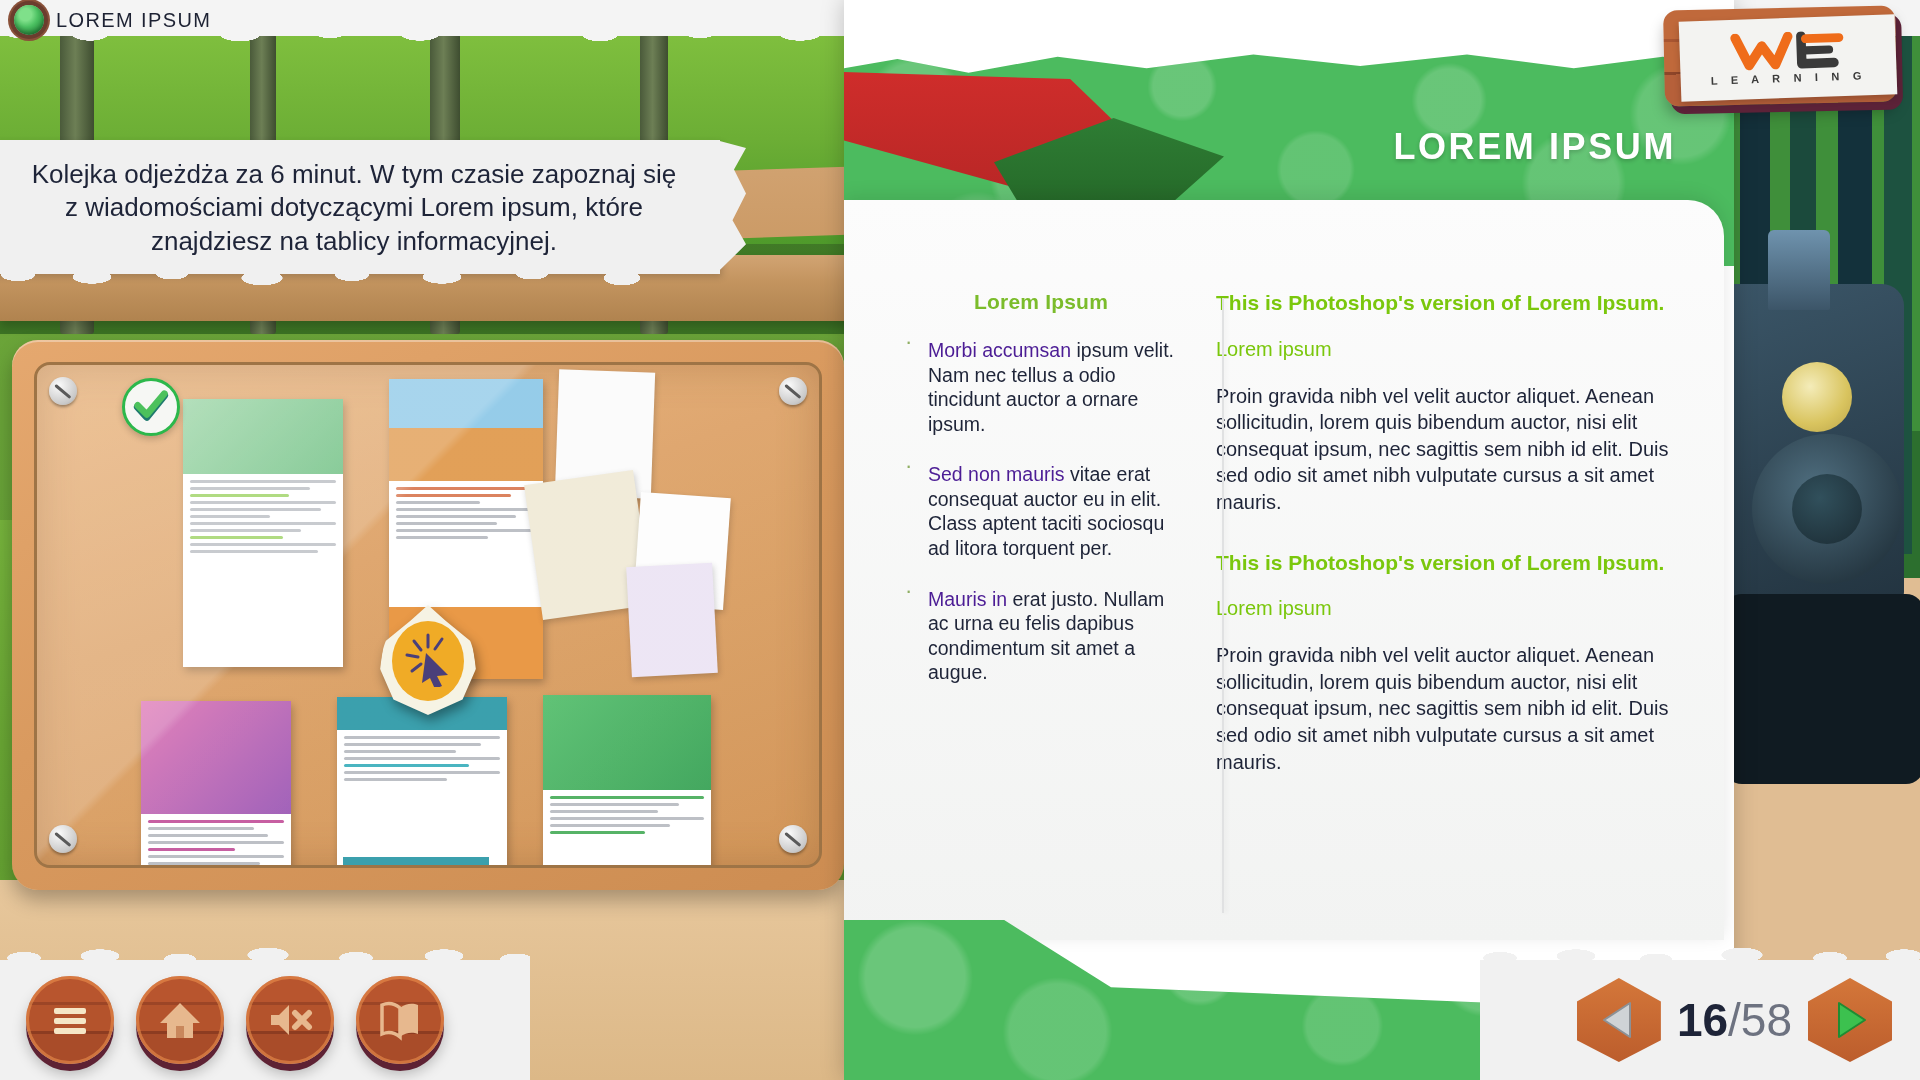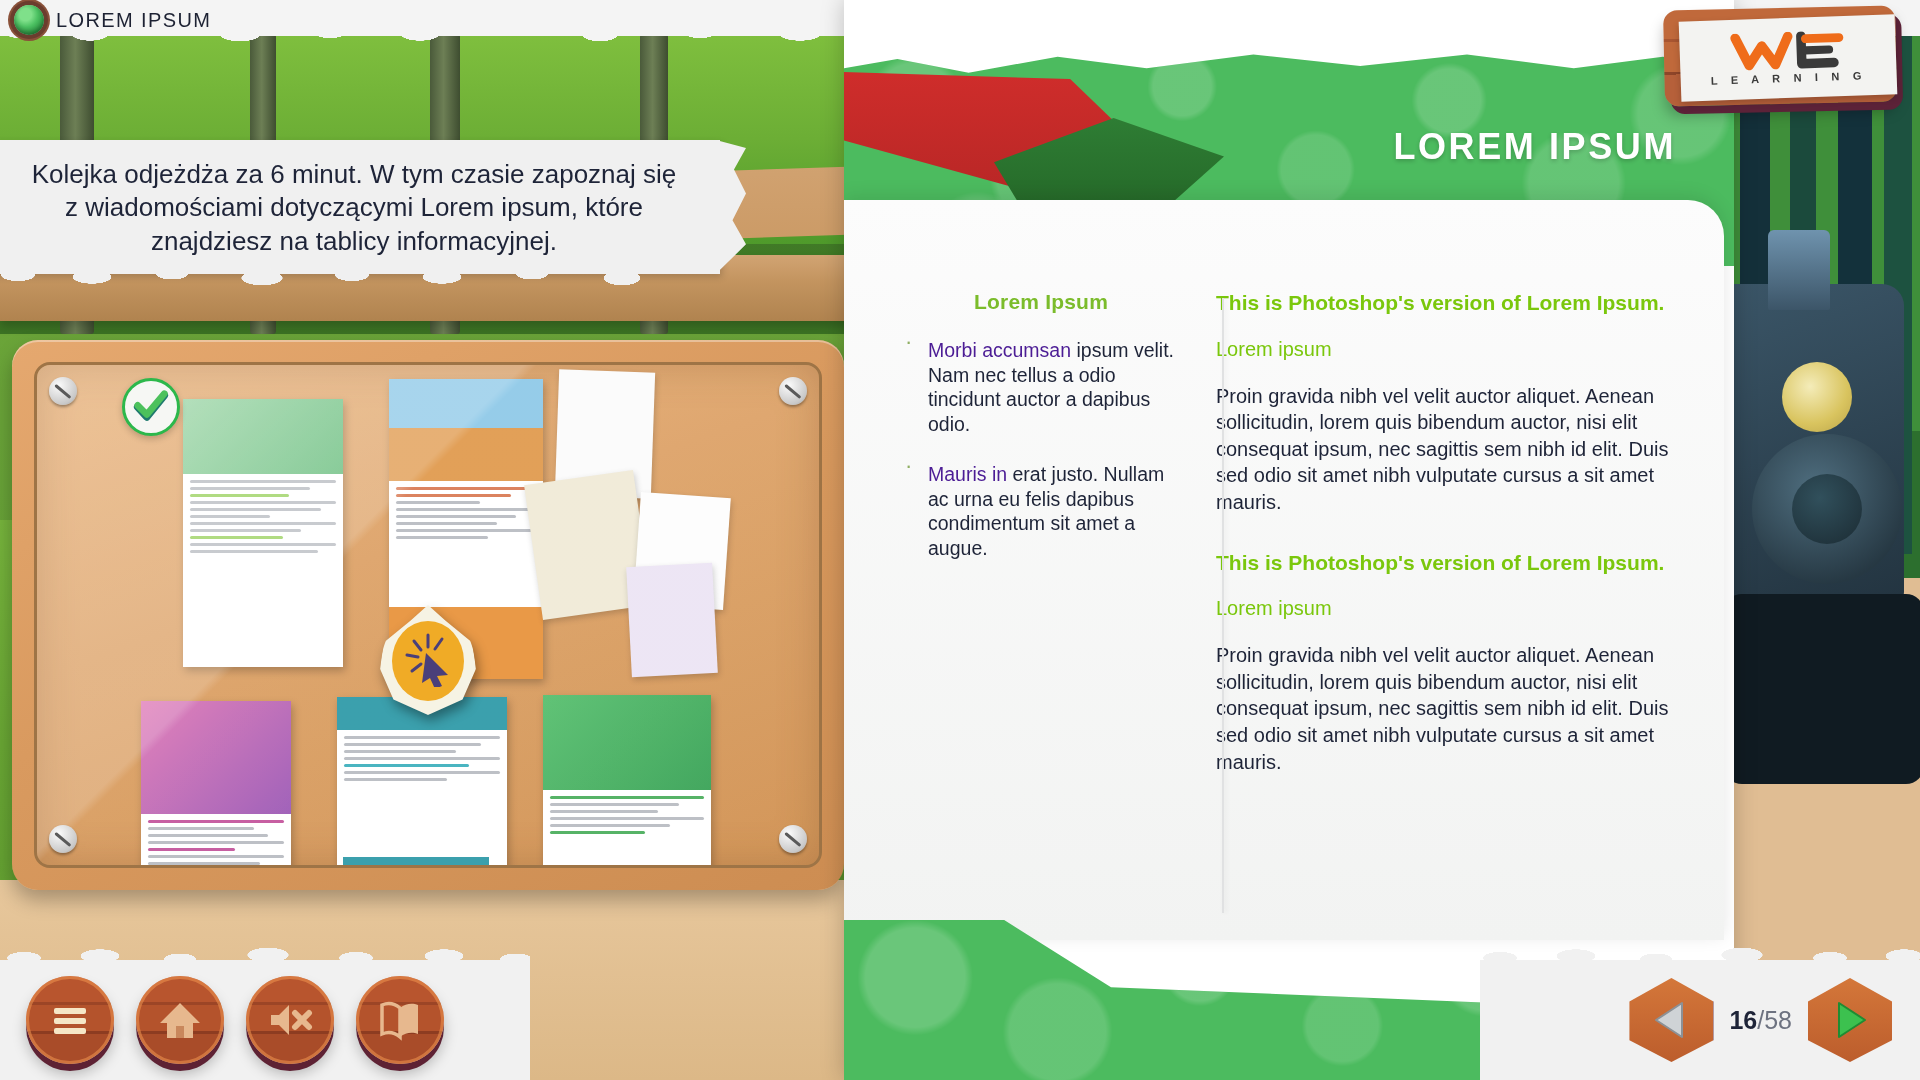--- a/index.html
+++ b/index.html
@@ -358,21 +358,21 @@
     pointer-events:auto;
   }
   .nav-btn{
     width:84px; height:84px; position:relative; cursor:pointer;
     background:linear-gradient(180deg,#d4773a,#bc5d2c);
     clip-path:polygon(50% 0,100% 28%,100% 74%,50% 100%,0 74%,0 28%);
     box-shadow:5px 7px 0 #5c2238;
     display:flex; align-items:center; justify-content:center;
   }
   .nav-btn svg{ width:46px; height:46px; }
-  .pagenum{ font-size:25px; color:#1e2438; font-weight:700; }
+  .pagenum{ font-size:46px; color:#1e2438; font-weight:700; }
   .pagenum .tot{ color:#6d7280; font-weight:400; }
 </style>
 </head>
 <body>
 
 <div class="scene">
   <div class="forest">
     <div class="forest-sky"></div>
     <div class="tree" style="left:60px"></div>
     <div class="tree" style="left:250px;width:26px"></div>
@@ -533,21 +533,24 @@
   <div class="ribbon-red"></div>
   <div class="ribbon-dark"></div>
   <div class="panel-title">LOREM IPSUM</div>
   <div class="panel-white-card"></div>
 
   <div class="cols">
     <div class="col-left">
       <h3>Lorem Ipsum</h3>
       <ul class="bullets">
         <li>
-          <span class="hl">Morbi accumsan</span><span> ipsum velit. Nam nec tellus a odio tincidunt auctor a dapibus odio.</span>
+          <span class="hl">Morbi accumsan</span><span> ipsum velit. Nam nec tellus a odio tincidunt auctor a ornare ipsum.</span>
+        </li>
+        <li>
+          <span class="hl">Sed non mauris</span><span> vitae erat consequat auctor eu in elit. Class aptent taciti sociosqu ad litora torquent per.</span>
         </li>
         <li>
           <span class="hl">Mauris in</span><span> erat justo. Nullam ac urna eu felis dapibus condimentum sit amet a augue.</span>
         </li>
       </ul>
       <div class="col-divider"></div>
     </div>
 
     <div class="col-right">
       <div class="r-head">This is Photoshop's version  of Lorem Ipsum.</div>

